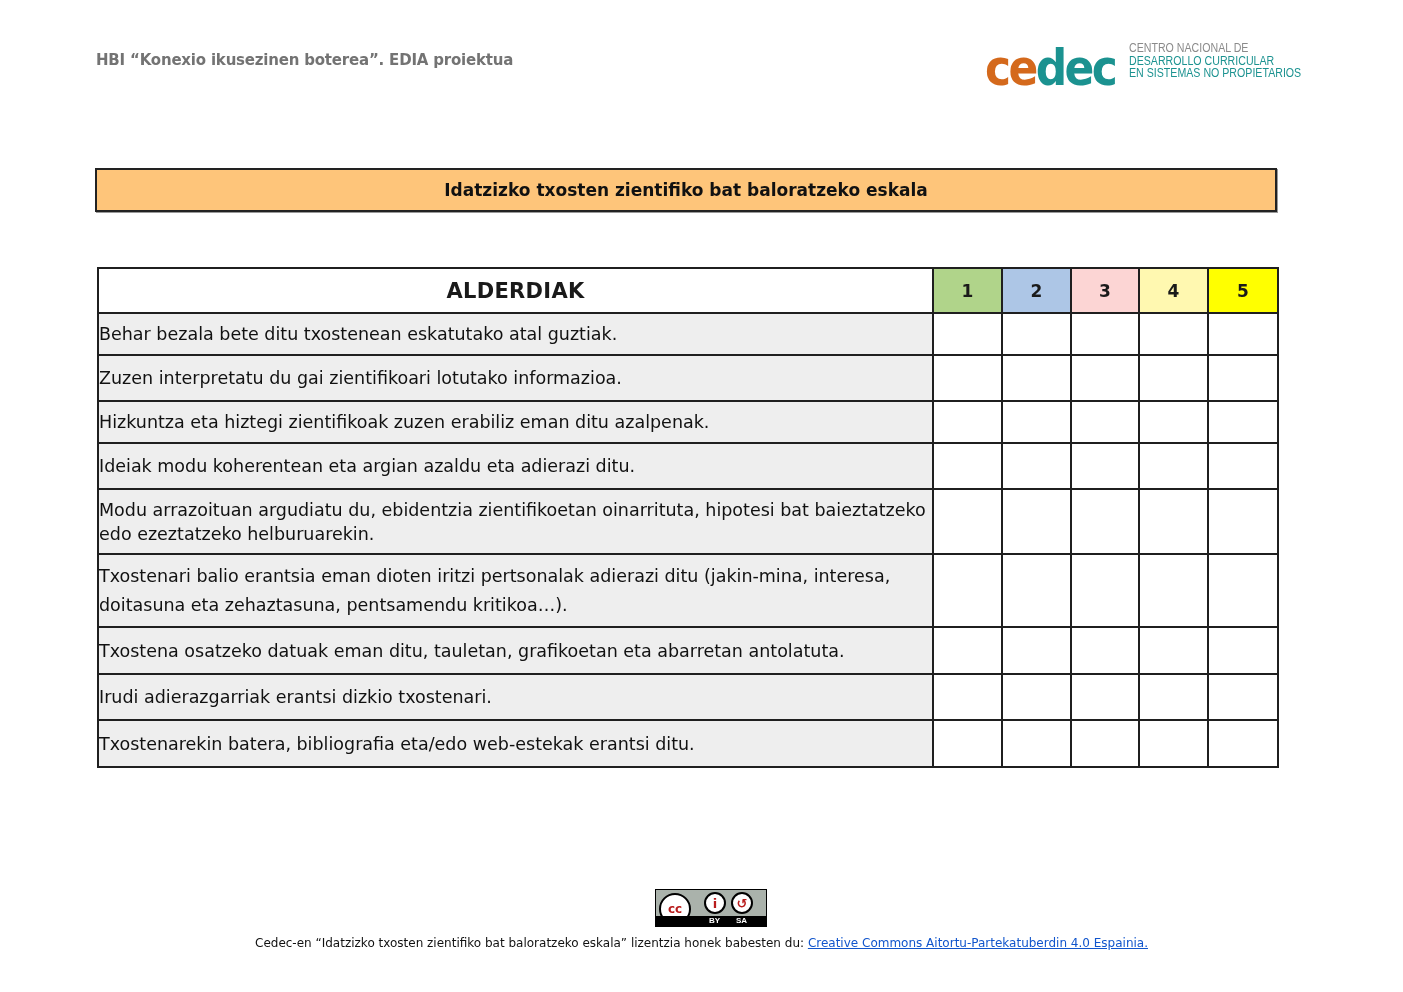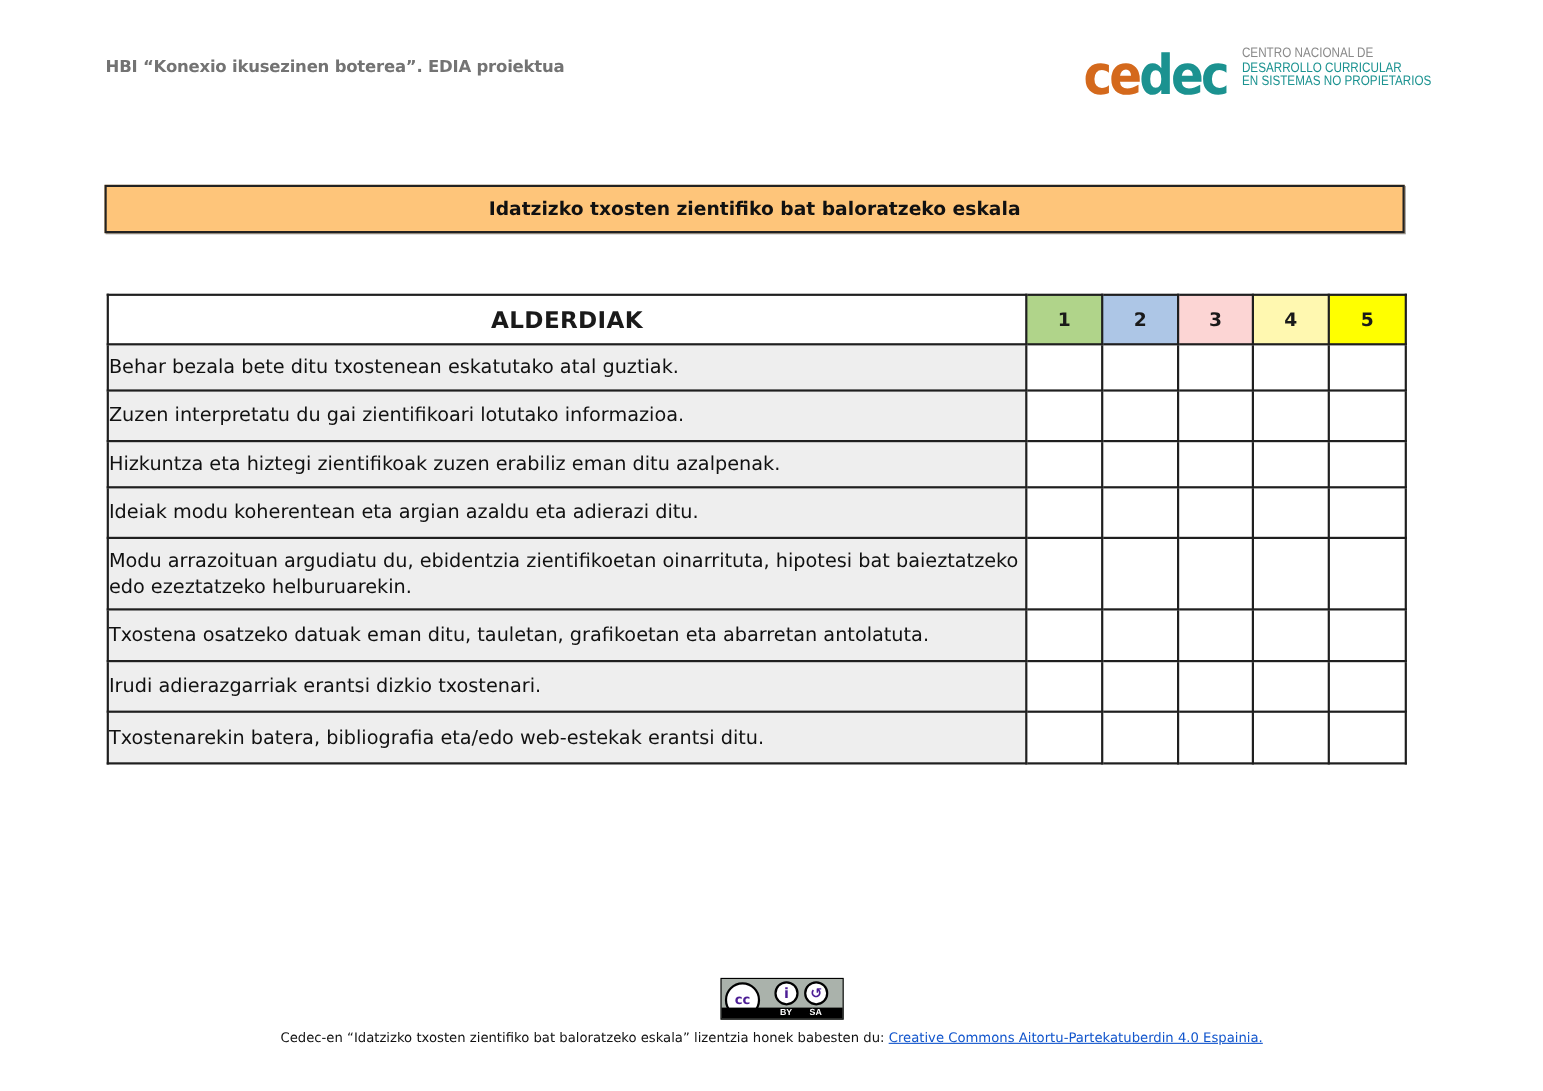--- a/index.html
+++ b/index.html
@@ -132,21 +132,21 @@
       position: absolute;
       border-radius: 50%;
       background: #fff;
       border: 2.5px solid #000;
       box-sizing: border-box;
       display: flex;
       align-items: center;
       justify-content: center;
       font-family: "DejaVu Sans", sans-serif;
       font-weight: bold;
-      color: #4c1d95;
+      color: #b91c1c;
     }
     .cc-main { left: 3px; top: 3px; width: 32px; height: 32px; font-size: 12px; }
     .cc-by { left: 48px; top: 2px; width: 22px; height: 22px; font-size: 13px; }
     .cc-sa { left: 75px; top: 2px; width: 22px; height: 22px; font-size: 13px; }
     .cc-label {
       position: absolute;
       bottom: 0;
       font-family: "Liberation Sans", sans-serif;
       font-size: 8px;
       color: #fff;
@@ -241,20 +241,28 @@
         <td class="score-cell"></td>
       </tr>
       <tr style="height: 65px;">
         <td class="aspect">Modu arrazoituan argudiatu du, ebidentzia zientifikoetan oinarrituta, hipotesi bat baieztatzeko edo ezeztatzeko helburuarekin.</td>
         <td class="score-cell"></td>
         <td class="score-cell"></td>
         <td class="score-cell"></td>
         <td class="score-cell"></td>
         <td class="score-cell"></td>
       </tr>
+      <tr style="height: 73px;">
+        <td class="aspect tall">Txostenari balio erantsia eman dioten iritzi pertsonalak adierazi ditu (jakin-mina, interesa, doitasuna eta zehaztasuna, pentsamendu kritikoa…).</td>
+        <td class="score-cell"></td>
+        <td class="score-cell"></td>
+        <td class="score-cell"></td>
+        <td class="score-cell"></td>
+        <td class="score-cell"></td>
+      </tr>
       <tr style="height: 47px;">
         <td class="aspect">Txostena osatzeko datuak eman ditu, tauletan, grafikoetan eta abarretan antolatuta.</td>
         <td class="score-cell"></td>
         <td class="score-cell"></td>
         <td class="score-cell"></td>
         <td class="score-cell"></td>
         <td class="score-cell"></td>
       </tr>
       <tr style="height: 46px;">
         <td class="aspect">Irudi adierazgarriak erantsi dizkio txostenari.</td>

